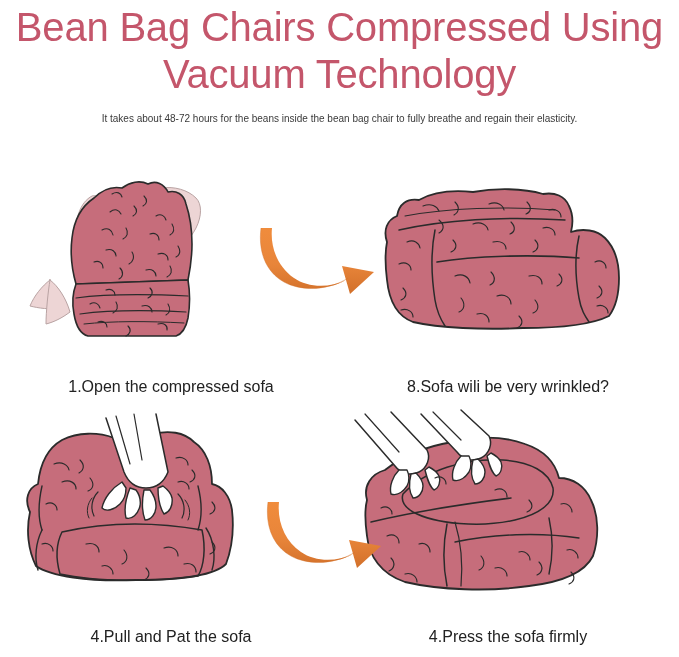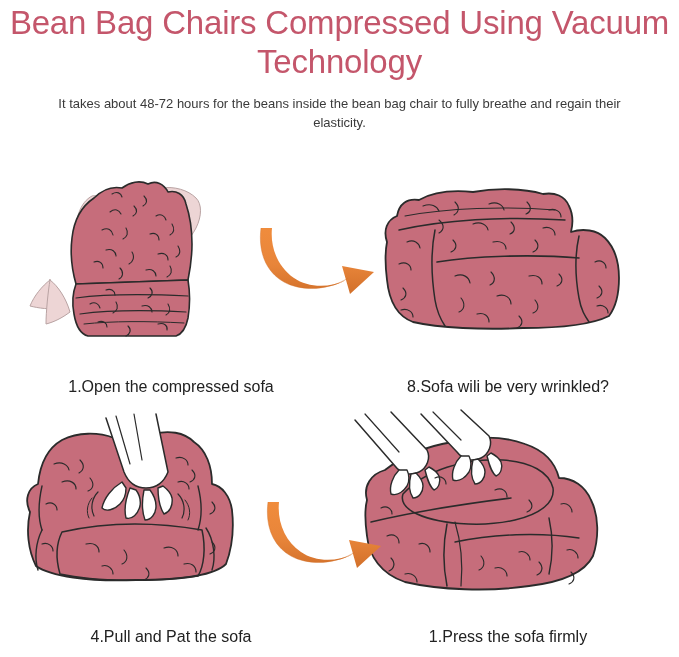--- a/index.html
+++ b/index.html
@@ -28,32 +28,32 @@
     position: absolute;
     top: 0;
     left: 0;
     width: 679px;
     padding: 0;
   }
   .title {
     margin: 0;
     padding: 4px 8px 0 8px;
     text-align: center;
-    font-size: 33px;
+    font-size: 40px;
     line-height: 1.17;
     font-weight: 400;
     letter-spacing: -0.2px;
     color: #c4566b;
     font-family: "Liberation Sans", sans-serif;
   }
   .subtitle {
     margin: 0;
     padding: 14px 42px 0 42px;
     text-align: center;
-    font-size: 13px;
+    font-size: 10px;
     line-height: 1.42;
     font-weight: 400;
     color: #3a3a3a;
   }
 
   
   .steps {
     position: absolute;
     top: 158px;
     left: 0;
@@ -340,21 +340,21 @@
               <path d="M228 164 c5 5 3 10 -2 12"></path>
               <path d="M152 82 c7 -3 12 1 12 7"></path>
               <path d="M186 92 c5 5 3 10 -2 12"></path>
               <path d="M218 96 c6 -2 11 3 11 8"></path>
               <path d="M38 100 c6 -3 11 1 11 6"></path>
               <path d="M92 70 c6 -3 11 1 11 6"></path>
             </g>
           </g>
         </svg>
       </div>
-      <div class="step-caption">1.Press the sofa firmly</div>
+      <div class="step-caption">4.Press the sofa firmly</div>
     </div>
 
   </div>
 
   <div class="arrow arrow-1">
     <svg viewBox="0 0 126 84" xmlns="http://www.w3.org/2000/svg">
       <defs>
         <linearGradient id="ag1" x1="0" y1="0" x2="0" y2="1">
           <stop offset="0%" stop-color="#F08C3C"></stop>
           <stop offset="55%" stop-color="#E8853A"></stop>

